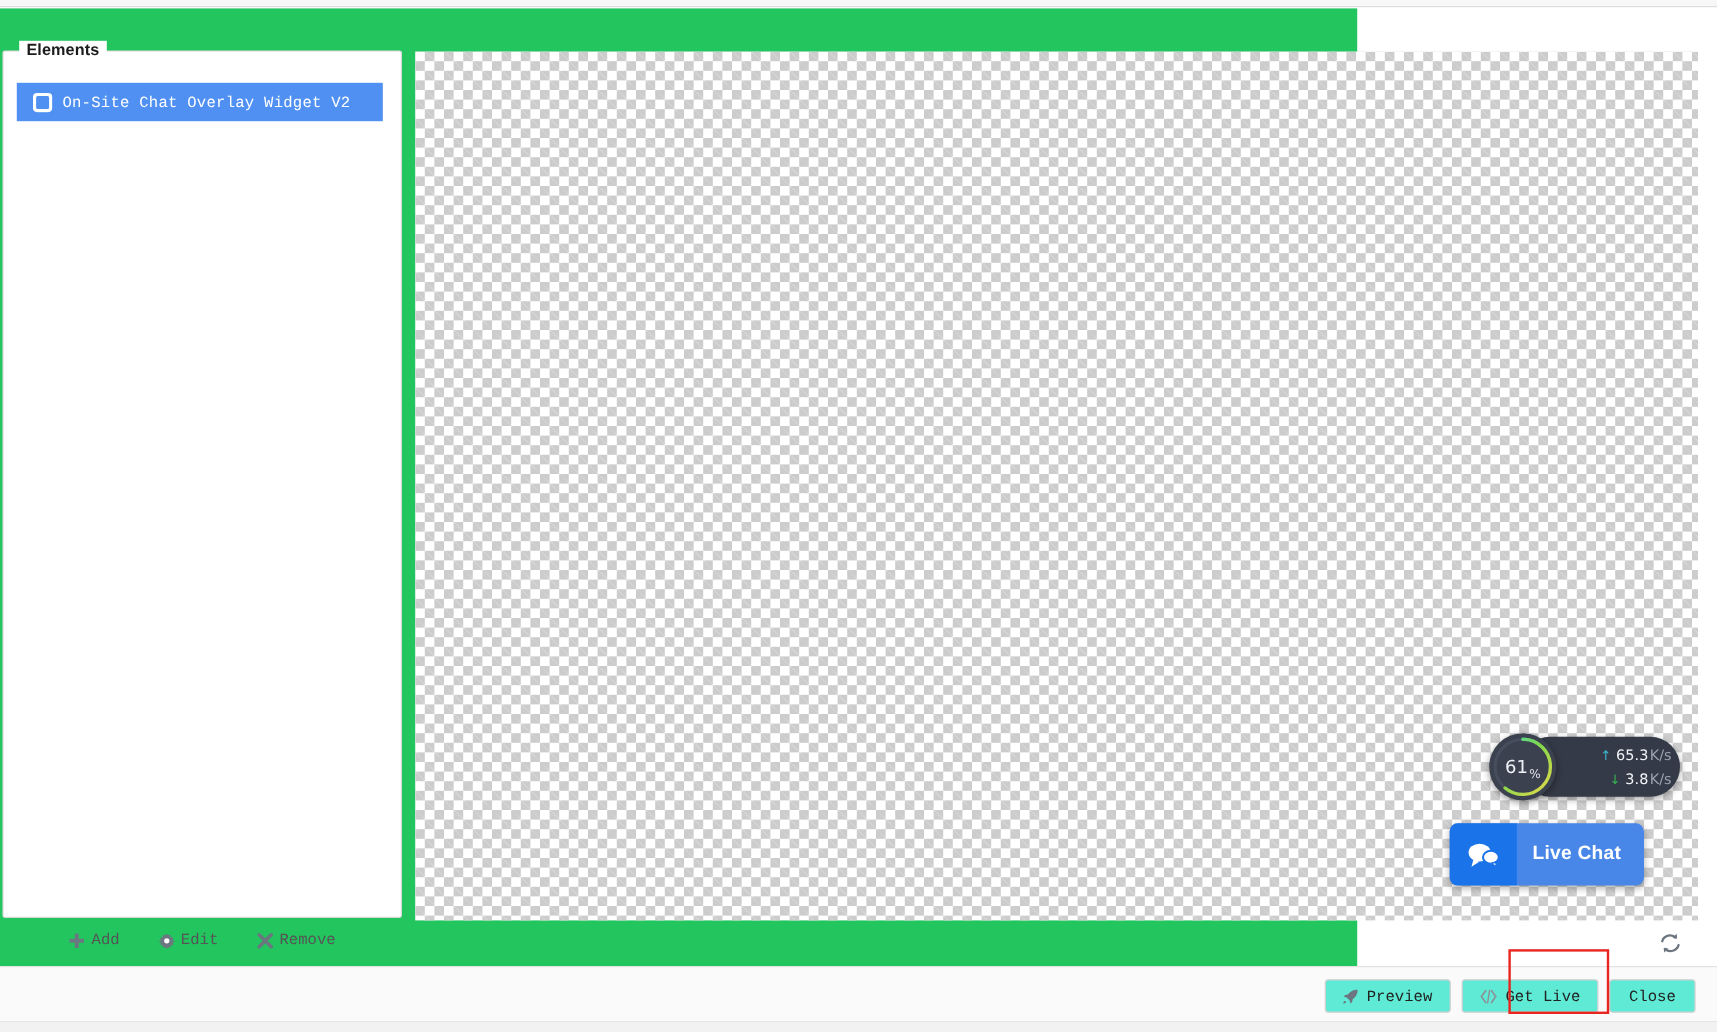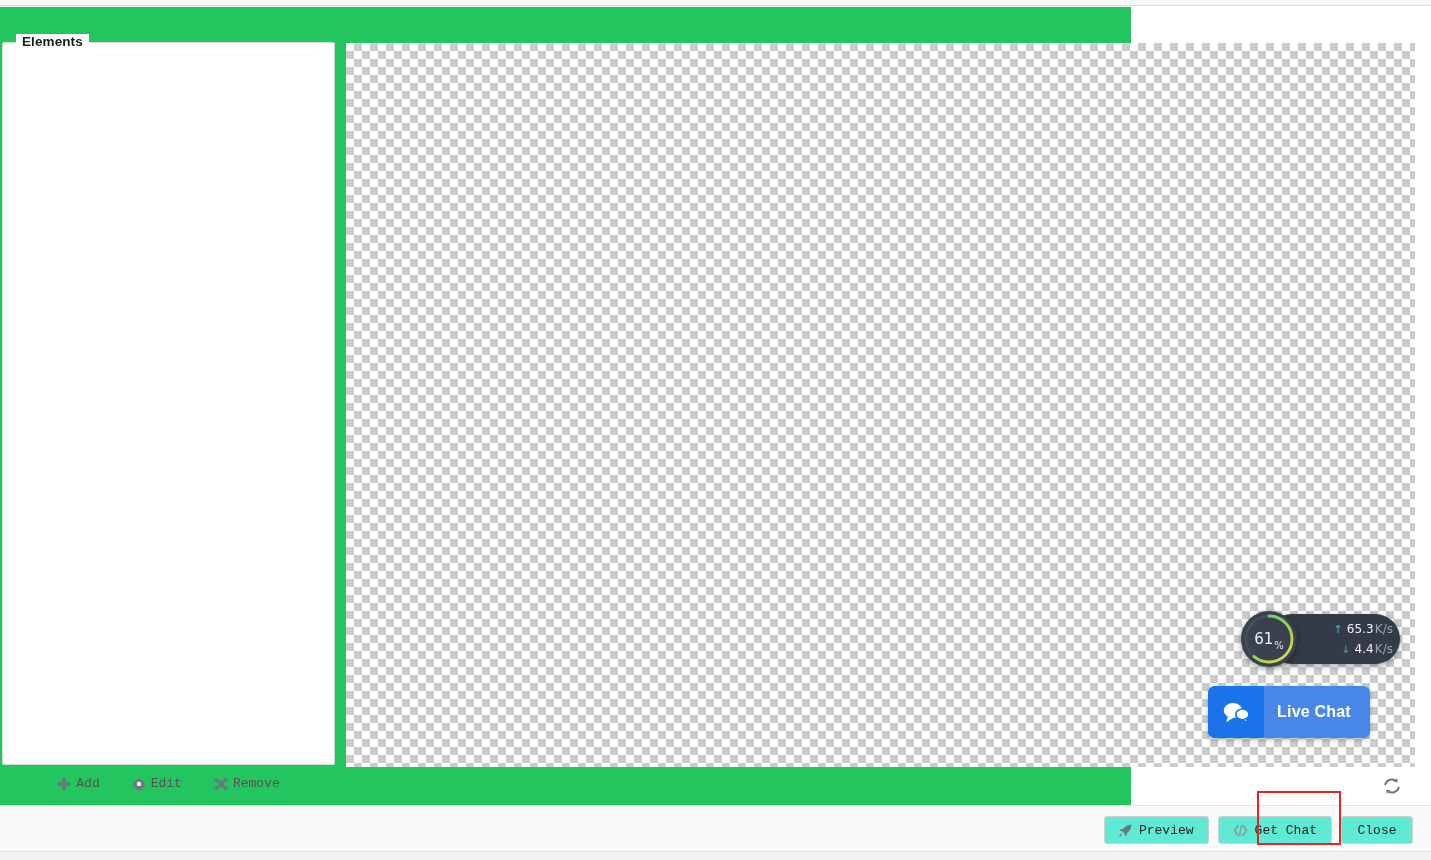--- a/index.html
+++ b/index.html
@@ -299,37 +299,46 @@
 <div id="top-strip"></div>
 
 <div id="workspace">
 
   <div id="elements-panel"></div>
   <div id="elements-legend">Elements</div>
 
   <div id="elements-list">
 
 
+    <div class="element-row selected">
+      <span class="row-icon">
+        <svg width="17" height="17" viewBox="0 0 17 17">
+          <rect x="1.3" y="1.3" width="14.4" height="14.4" rx="2.6" fill="#ffffff" stroke="#ffffff" stroke-width="1.6"></rect>
+          <rect x="3.1" y="3.1" width="10.8" height="10.8" rx="1.4" fill="#4f90f2"></rect>
+        </svg>
+      </span>
+      <span class="row-label">On-Site Chat Overlay Widget V2</span>
+    </div>
 
   </div>
 
   <div id="canvas-area">
 
     <div id="net-widget">
       <div id="net-pill"></div>
 
       <div id="net-readouts">
         <div class="net-line">
           <span class="net-arrow arrow-up">↑</span>
           <span class="net-val">65.3</span>
           <span class="net-unit">K/s</span>
         </div>
         <div class="net-line">
           <span class="net-arrow arrow-down">↓</span>
-          <span class="net-val">4.4</span>
+          <span class="net-val">3.8</span>
           <span class="net-unit">K/s</span>
         </div>
       </div>
 
       <div id="net-gauge">
         <svg width="56" height="56" viewBox="0 0 56 56">
           <defs>
             <linearGradient id="arcgrad" x1="1" y1="0" x2="0" y2="1">
               <stop offset="0%" stop-color="#3fd2c7"></stop>
               <stop offset="45%" stop-color="#7fd94a"></stop>
@@ -419,21 +428,21 @@
     </div>
 
     <div class="footer-btn">
       <span class="fb-ico">
         <svg width="15" height="13" viewBox="0 0 16 13">
           <path d="M5.4 1.2 L1.6 6.5 L5.4 11.8" fill="none" stroke="#8d9298" stroke-width="1.5" stroke-linecap="round" stroke-linejoin="round"></path>
           <path d="M10.6 1.2 L14.4 6.5 L10.6 11.8" fill="none" stroke="#8d9298" stroke-width="1.5" stroke-linecap="round" stroke-linejoin="round"></path>
           <line x1="8.9" y1="1.0" x2="7.1" y2="12.0" stroke="#8d9298" stroke-width="1.3" stroke-linecap="round"></line>
         </svg>
       </span>
-      <span>Get Chat</span>
+      <span>Get Live</span>
     </div>
 
     <div class="footer-btn">
       <span>Close</span>
     </div>
 
   </div>
 </div>
 
 <div id="highlight-box"></div>

